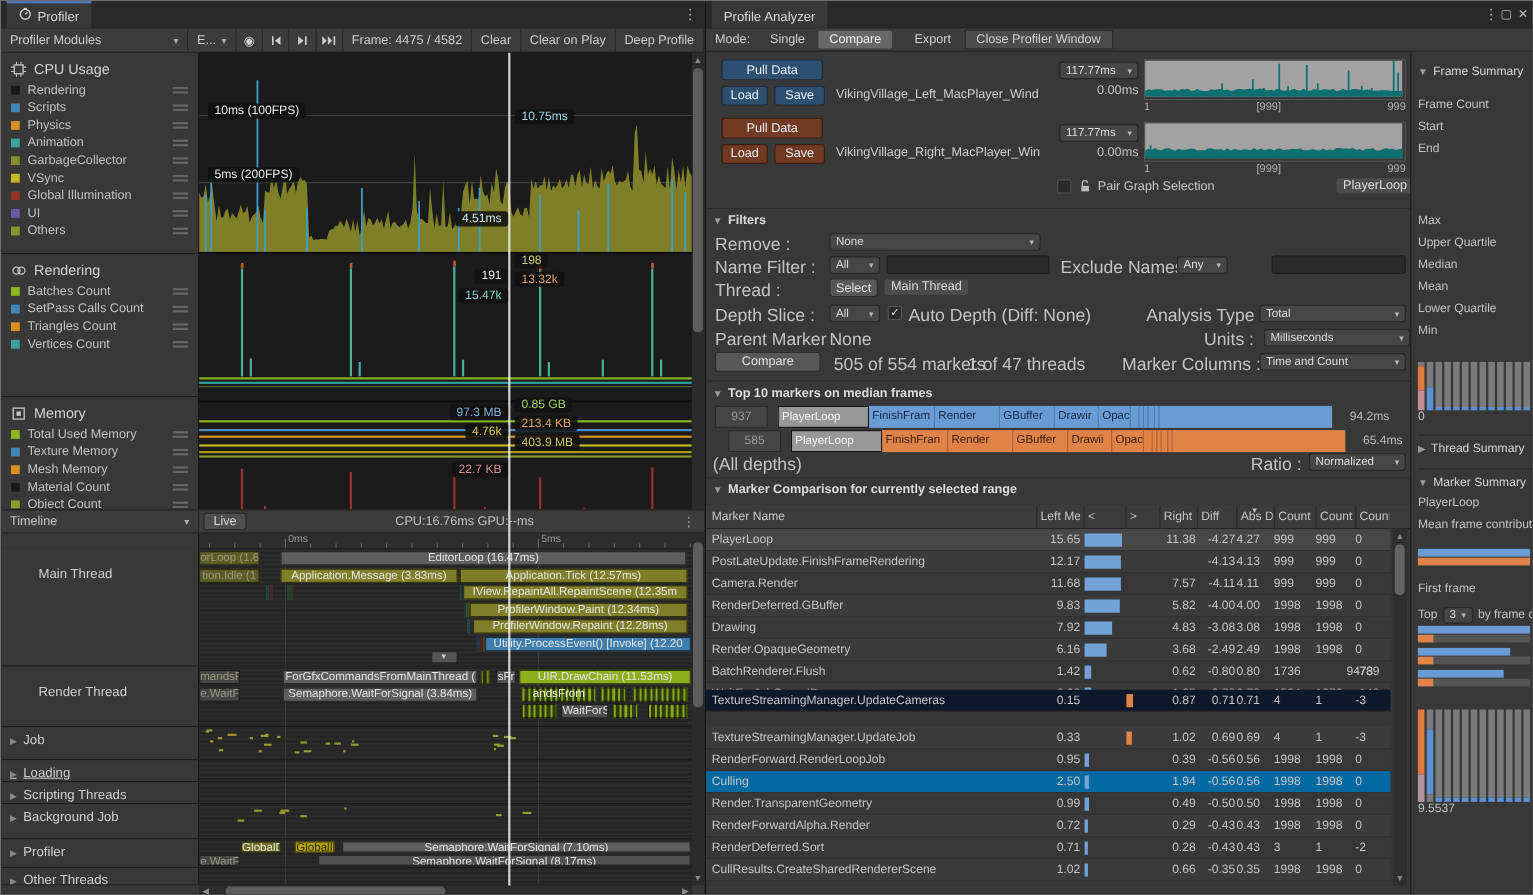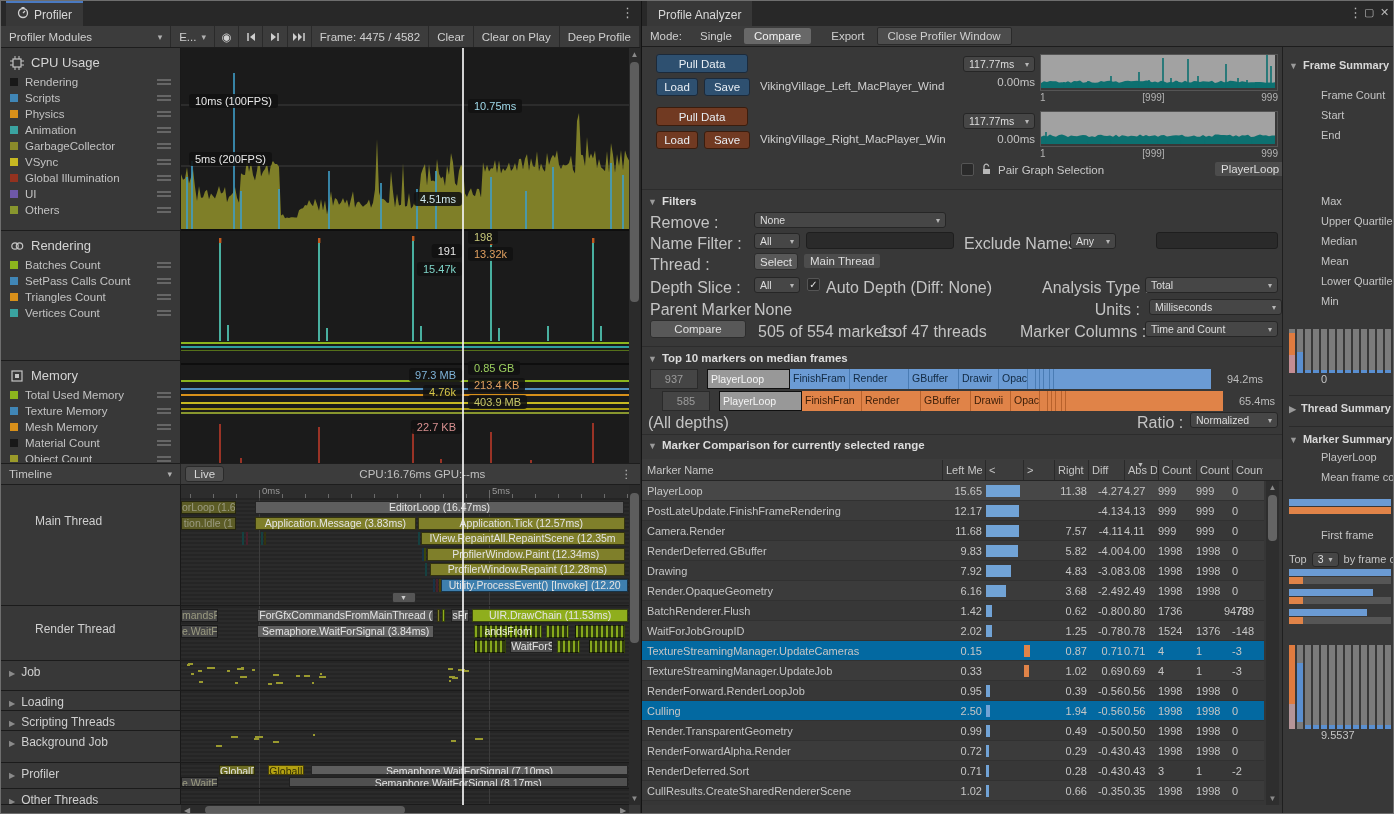--- a/index.html
+++ b/index.html
@@ -109,22 +109,22 @@
   
   #mtable{position:absolute;left:0;top:458px;width:640px;height:346px;background:#363636;}
   .mth{position:absolute;top:0;height:22px;width:100%;background:#3c3c3c;border-bottom:1px solid #252525;}
   .mcell{position:absolute;font-size:11px;color:#c6c6c6;white-space:nowrap;overflow:hidden;line-height:20px;}
   .mrow{position:absolute;width:622px;height:20px;border-bottom:1px solid #313131;}
   .mbar{position:absolute;top:4px;height:12px;}
 
   
   #aside{position:absolute;left:640px;top:46px;width:113px;height:768px;background:#383838;
     border-left:1px solid #1f1f1f;padding:12px 0 0 6px;overflow:hidden;font-size:11px;}
-  .sline{height:20px;color:#c4c4c4;white-space:nowrap;overflow:hidden;margin-left:32px;}
-  .shead{height:18px;font-weight:bold;color:#d8d8d8;white-space:nowrap;overflow:hidden;}
+  .sline{height:20px;color:#c4c4c4;white-space:nowrap;overflow:hidden;}
+  .shead{height:18px;font-weight:normal;color:#d8d8d8;white-space:nowrap;overflow:hidden;}
   .sdiv{height:1px;background:#2a2a2a;margin:6px 0;}
   .hbar{height:7px;margin-bottom:1px;}
   .hist{display:flex;align-items:flex-start;gap:2px;}
   .hist .hb{width:6px;display:flex;flex-direction:column;}
 </style>
 </head>
 <body>
 
 <div id="screen">
 
@@ -500,21 +500,21 @@
             <div style="position: absolute; height: 2px; background: rgb(154, 154, 47); left: 1.24343%; top: 3.0956px; width: 3.29581px;"></div>
             <div style="position: absolute; height: 2px; background: rgb(154, 154, 47); left: 59.6167%; top: 6.87013px; width: 5.26764px;"></div>
             <div style="position: absolute; height: 2px; background: rgb(154, 154, 47); left: 19.3334%; top: 21.6929px; width: 4.66261px;"></div>
             <div style="position: absolute; height: 2px; background: rgb(154, 154, 47); left: 20.6161%; top: 12.7115px; width: 5.70394px;"></div>
             <div style="position: absolute; height: 2px; background: rgb(154, 154, 47); left: 2.21751%; top: 12.3713px; width: 2.88958px;"></div>
             <div style="position: absolute; height: 2px; background: rgb(154, 154, 47); left: 60.448%; top: 15.8123px; width: 6.10364px;"></div>
             <div style="position: absolute; height: 2px; background: rgb(154, 154, 47); left: 3.84071%; top: 8.56369px; width: 3.71948px;"></div>
             <div style="position: absolute; height: 2px; background: rgb(154, 154, 47); left: 10.2648%; top: 8.62764px; width: 3.18205px;"></div>
           </div>
         </div>
-        <div class="tlrow" style="height: 20px;">
+        <div class="tlrow" style="height: 20px; text-decoration: underline;">
           <div class="tllabel"><span class="fold">▶</span><span>Loading</span></div>
           <div class="lanes">
             <div class="gline" style="left: 78px;"></div>
             <div class="gline" style="left: 308px;"></div>
           </div>
         </div>
         <div class="tlrow" style="height: 20px;">
           <div class="tllabel"><span class="fold">▶</span><span>Scripting Threads</span></div>
           <div class="lanes">
             <div class="gline" style="left: 78px;"></div>
@@ -874,21 +874,21 @@
           <div class="mcell" style="left: 5px; width: 293px;">WaitForJobGroupID</div>
           <div class="mcell" style="left: 300px; width: 40px; text-align: right;">2.02</div>
           <div class="mbar" style="left: 344px; background: rgb(113, 163, 214); width: 6px;"></div>
           <div class="mcell" style="left: 412px; width: 33px; text-align: right;">1.25</div>
           <div class="mcell" style="left: 446px; width: 35px; text-align: right;">-0.78</div>
           <div class="mcell" style="left: 482px; width: 33px;">0.78</div>
           <div class="mcell" style="left: 516px; width: 37px;">1524</div>
           <div class="mcell" style="left: 554px; width: 35px;">1376</div>
           <div class="mcell" style="left: 590px; width: 31px;">-148</div>
         </div>
-        <div class="mrow" style="top: 182px; background: #0369a1;">
+        <div class="mrow" style="top: 168px; background: #0f172a;">
           <div class="mcell" style="left: 5px; width: 293px;">TextureStreamingManager.UpdateCameras</div>
           <div class="mcell" style="left: 300px; width: 40px; text-align: right;">0.15</div>
           <div class="mbar" style="left: 382px; background: rgb(224, 131, 72); width: 6px;"></div>
           <div class="mcell" style="left: 412px; width: 33px; text-align: right;">0.87</div>
           <div class="mcell" style="left: 446px; width: 35px; text-align: right;">0.71</div>
           <div class="mcell" style="left: 482px; width: 33px;">0.71</div>
           <div class="mcell" style="left: 516px; width: 37px;">4</div>
           <div class="mcell" style="left: 554px; width: 35px;">1</div>
           <div class="mcell" style="left: 590px; width: 31px;">-3</div>
         </div>

